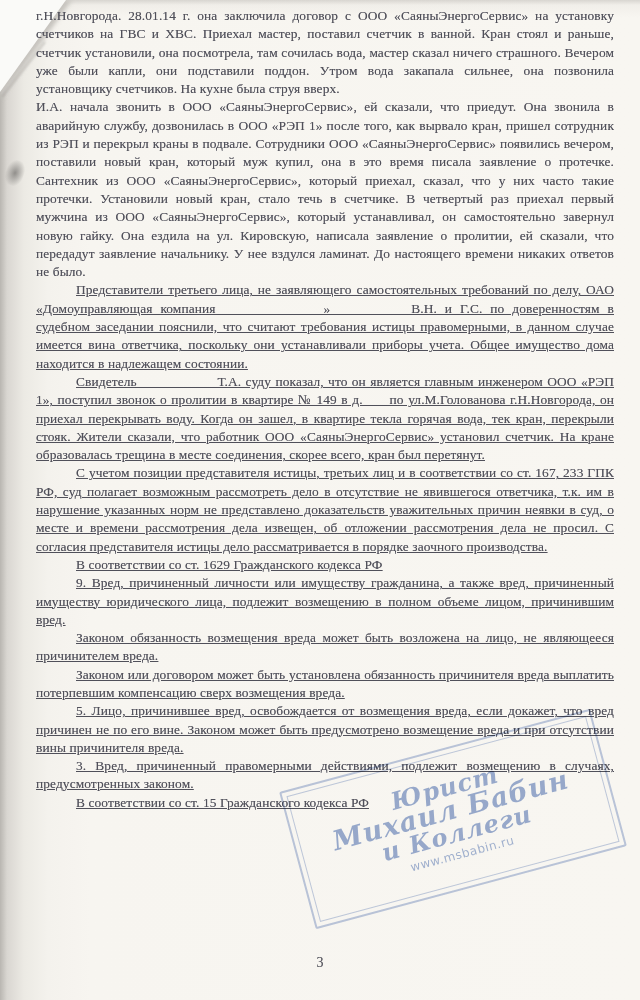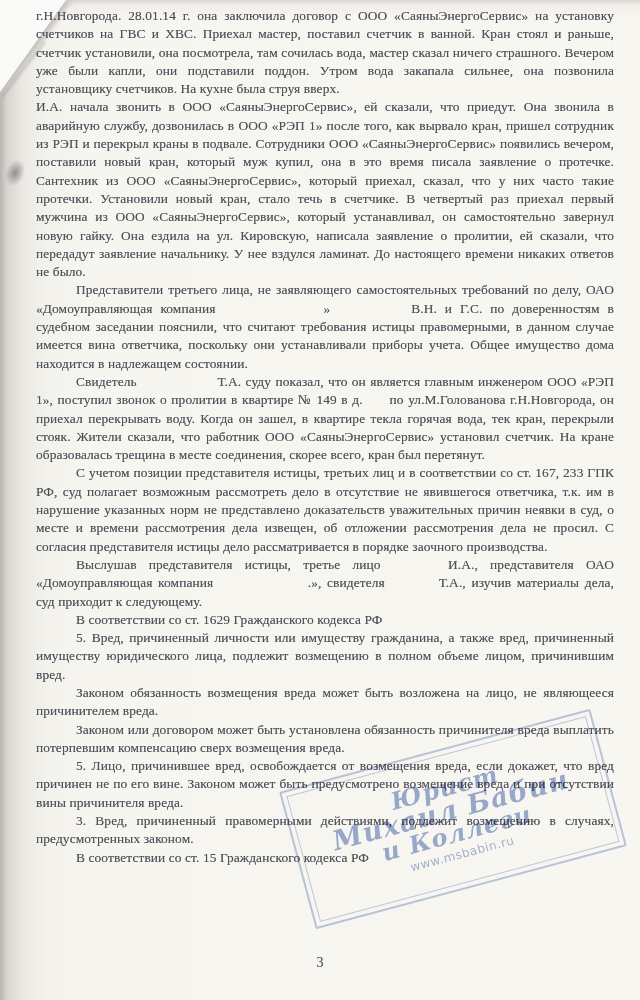--- a/index.html
+++ b/index.html
@@ -49,21 +49,21 @@
     left: 36px; top: 7px;
     width: 578px;
     color: #50505a;
     font-size: 13.4px;
     line-height: 18.3px;
     text-align: justify;
     letter-spacing: 0.1px;
     text-shadow: 0 0 0.6px rgba(80,80,92,0.55);
   }
   .doc p { margin: 0; }
-  .doc p.indent { text-indent: 40px; }
+  .doc p.indent { text-indent: 40px; text-decoration: underline; }
   .page-number {
     position: absolute;
     left: 0; right: 0;
     top: 955px;
     text-align: center;
     color: #5a5a62;
     font-size: 14px;
     text-shadow: 0 0 0.6px rgba(80,80,92,0.5);
   }
   
@@ -117,23 +117,22 @@
   <div class="fold-paper"></div>
   <div class="crease"></div>
   <div class="smudge"></div>
 
   <div class="doc">
     <p>г.Н.Новгорода. 28.01.14 г. она заключила договор с ООО «СаяныЭнергоСервис» на установку счетчиков на ГВС и ХВС. Приехал мастер, поставил счетчик в ванной. Кран стоял и раньше, счетчик установили, она посмотрела, там сочилась вода, мастер сказал ничего страшного. Вечером уже были капли, они подставили поддон. Утром вода закапала сильнее, она позвонила установщику счетчиков. На кухне была струя вверх.</p>
     <p>И.А. начала звонить в  ООО «СаяныЭнергоСервис», ей сказали, что приедут. Она звонила в аварийную службу, дозвонилась в ООО «РЭП 1» после того, как вырвало кран, пришел сотрудник из РЭП и перекрыл краны в подвале. Сотрудники ООО «СаяныЭнергоСервис» появились вечером, поставили новый кран, который муж купил, она в это время писала заявление о протечке. Сантехник из ООО «СаяныЭнергоСервис», который приехал, сказал, что у них часто такие протечки. Установили новый кран, стало течь в счетчике. В четвертый раз приехал первый мужчина из ООО «СаяныЭнергоСервис», который устанавливал, он самостоятельно завернул новую гайку. Она ездила на ул. Кировскую, написала заявление о пролитии, ей сказали, что передадут заявление начальнику. У нее вздулся ламинат. До настоящего времени никаких ответов не было.</p>
     <p class="indent">Представители третьего лица, не заявляющего самостоятельных требований по делу, ОАО «Домоуправляющая компания        »      В.Н. и Г.С. по доверенностям в судебном заседании пояснили, что считают требования истицы правомерными, в данном случае имеется вина ответчика, поскольку они устанавливали приборы учета. Общее имущество дома находится в надлежащем состоянии.</p>
     <p class="indent">Свидетель      Т.А. суду показал, что он является главным инженером ООО «РЭП 1», поступил звонок о пролитии в квартире № 149 в д.  по ул.М.Голованова г.Н.Новгорода, он приехал перекрывать воду. Когда он зашел, в квартире текла горячая вода, тек кран, перекрыли стояк. Жители сказали, что работник ООО «СаяныЭнергоСервис» установил счетчик. На кране образовалась трещина в месте соединения, скорее всего, кран был перетянут.</p>
     <p class="indent">С учетом позиции представителя истицы, третьих лиц и в соответствии со ст. 167, 233 ГПК РФ, суд полагает возможным рассмотреть дело в отсутствие не явившегося ответчика, т.к. им в нарушение указанных норм не представлено доказательств уважительных причин неявки в суд, о месте и времени рассмотрения дела извещен, об отложении рассмотрения дела не просил. С согласия представителя истицы дело рассматривается в порядке заочного производства.</p>
-    <p class="indent">Выслушав представителя истицы, третье лицо     И.А., представителя ОАО «Домоуправляющая компания       .», свидетеля    Т.А., изучив материалы дела, суд приходит к следующему.</p>
     <p class="indent">В соответствии со ст. 1629 Гражданского кодекса РФ</p>
-    <p class="indent">5. Вред, причиненный личности или имуществу гражданина, а также вред, причиненный имуществу юридического лица, подлежит возмещению в полном объеме лицом, причинившим вред.</p>
+    <p class="indent">9. Вред, причиненный личности или имуществу гражданина, а также вред, причиненный имуществу юридического лица, подлежит возмещению в полном объеме лицом, причинившим вред.</p>
     <p class="indent">Законом обязанность возмещения вреда может быть возложена на лицо, не являющееся причинителем вреда.</p>
     <p class="indent">Законом или договором может быть установлена обязанность причинителя вреда выплатить потерпевшим компенсацию сверх возмещения вреда.</p>
     <p class="indent">5. Лицо, причинившее вред, освобождается от возмещения вреда, если докажет, что вред причинен не по его вине. Законом может быть предусмотрено возмещение вреда и при отсутствии вины причинителя вреда.</p>
     <p class="indent">3. Вред, причиненный правомерными действиями, подлежит возмещению в случаях, предусмотренных законом.</p>
     <p class="indent">В соответствии со ст. 15 Гражданского кодекса РФ</p>
   </div>
 
   <div class="stamp">
     <div class="stamp-inner">
       <div class="stamp-line l1">Юрист</div>

